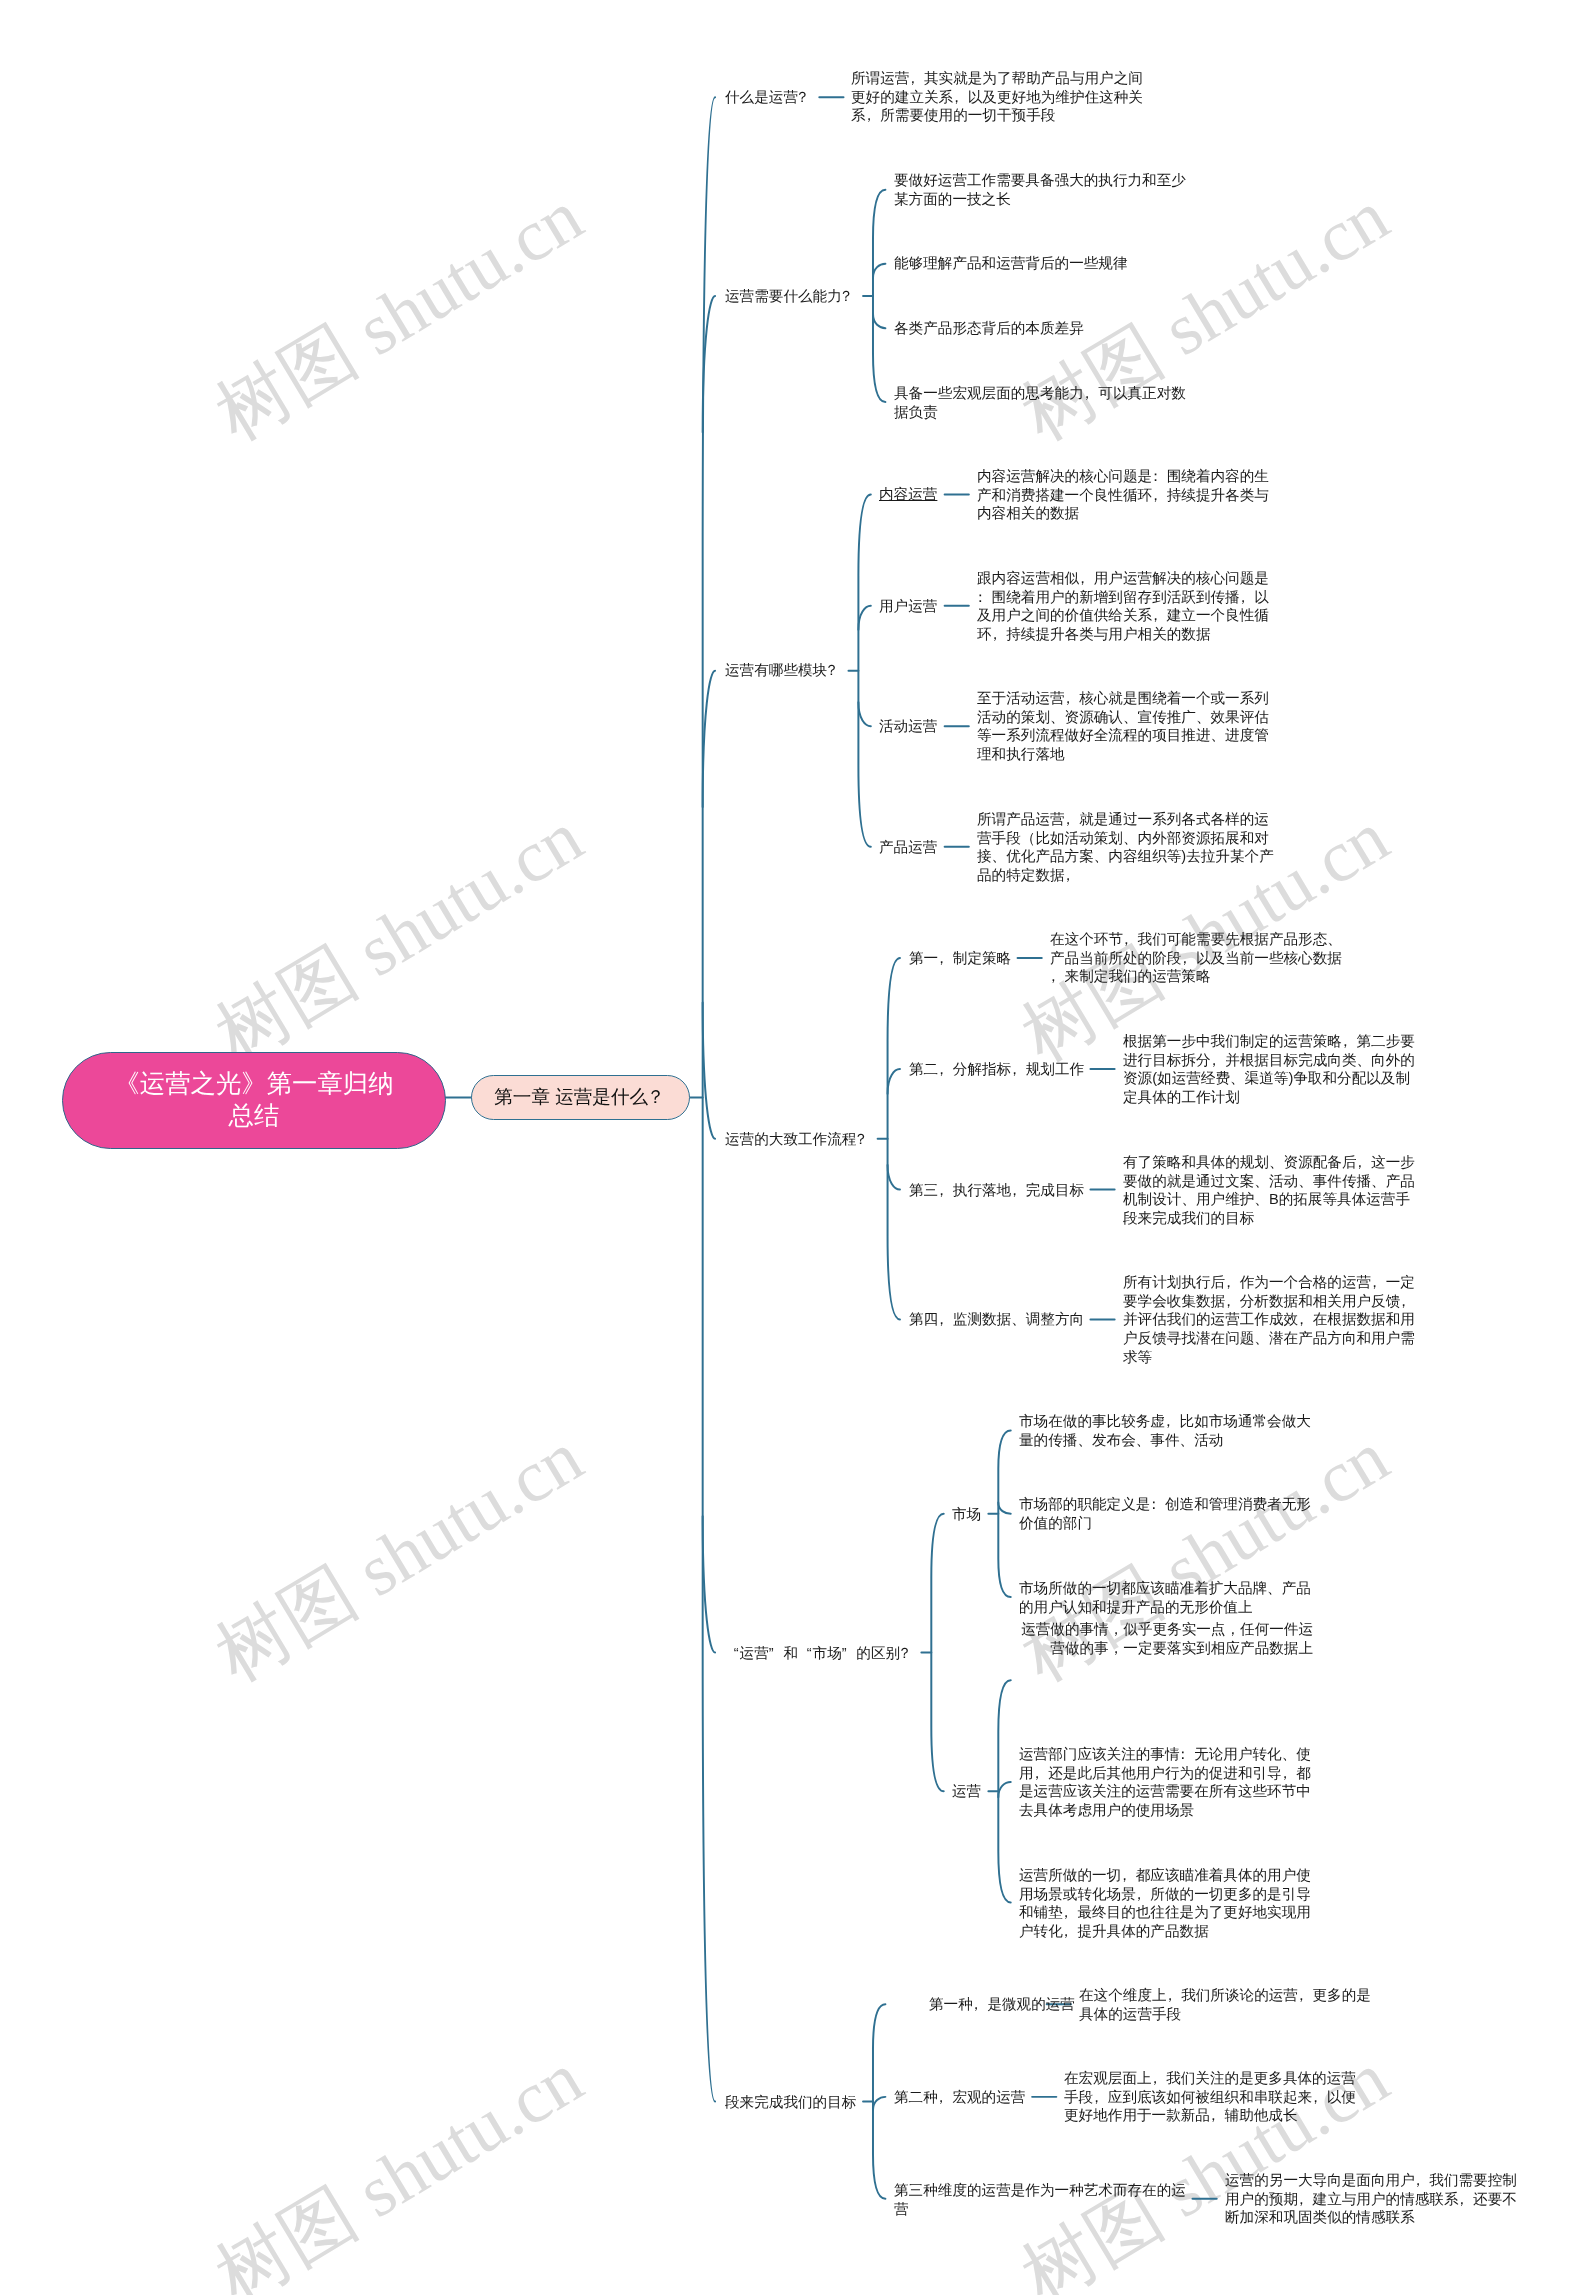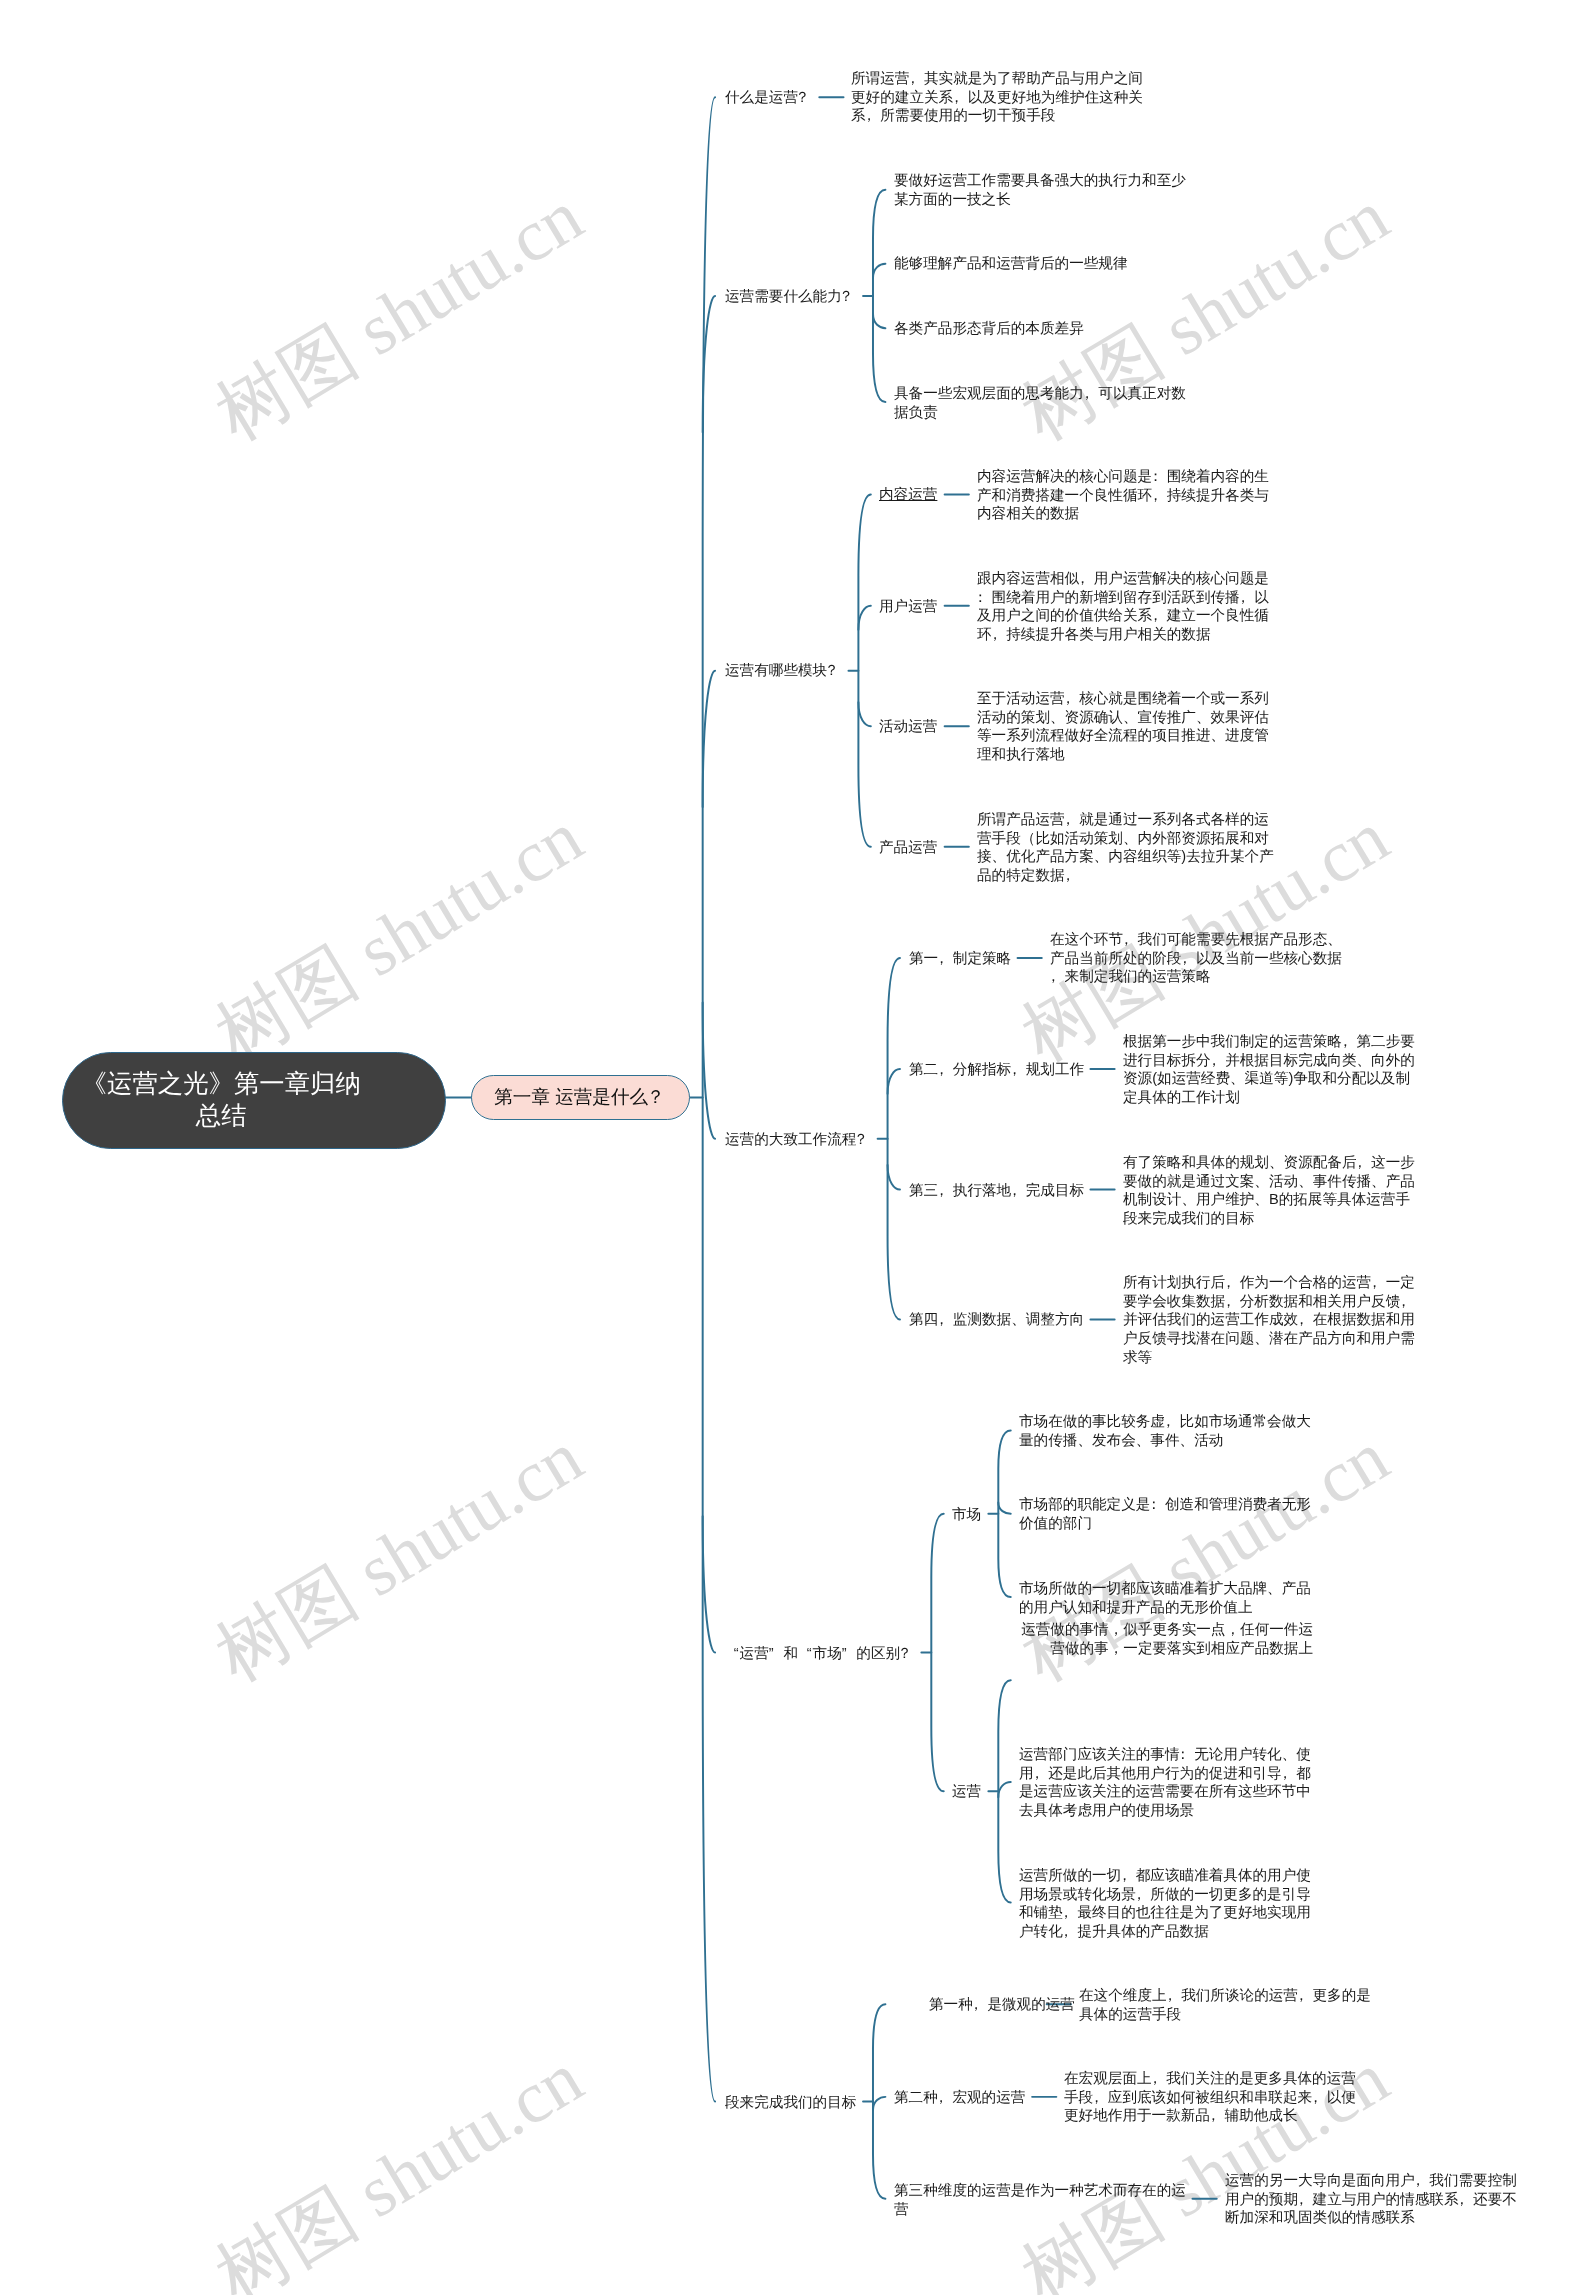--- a/index.html
+++ b/index.html
@@ -8,22 +8,22 @@
        font-family:"Liberation Sans",sans-serif;position:relative;overflow:hidden;}
   #stage{position:absolute;inset:0;width:1589px;height:2295px;}
   #wm-layer{position:absolute;left:0;top:0;width:1589px;height:2295px;z-index:1;pointer-events:none;overflow:hidden;}
   .wm{position:absolute;color:#dcdcdc;font-family:"Liberation Serif",serif;letter-spacing:0;white-space:nowrap;
       transform-origin:0 50%;user-select:none;}
   #links{position:absolute;left:0;top:0;z-index:2;}
   #nodes{position:absolute;left:0;top:0;width:1589px;height:2295px;z-index:3;
          will-change:transform;transform:translateZ(0);}
 
   .node{position:absolute;box-sizing:border-box;}
-  .root-node{display:flex;align-items:center;justify-content:flex-start;text-align:center;
-    background:#404040;color:#ffffff;border-radius:56px;border:0.9px solid #2d668a;
+  .root-node{display:flex;align-items:center;justify-content:center;text-align:center;
+    background:#ec4899;color:#ffffff;border-radius:56px;border:0.9px solid #2d668a;
     box-sizing:border-box;padding:0 18.6px;}
   .lvl1-node{display:flex;align-items:center;justify-content:center;text-align:center;
     background:#fbdcd5;border:1.6px solid #2f7091;border-radius:25px;color:#111111;
     box-sizing:border-box;line-height:1.3;padding:0 13.7px;}
   .tnode{color:#1a1a1a;font-size:14.6px;line-height:18.7px;white-space:pre;letter-spacing:0px;}
   
   .wq{display:inline-block;width:1em;overflow:visible;}
   .wq.open{text-indent:.60em;}
   .wq.close{text-indent:0;}
   .wq.lead{text-indent:-.27em;}

